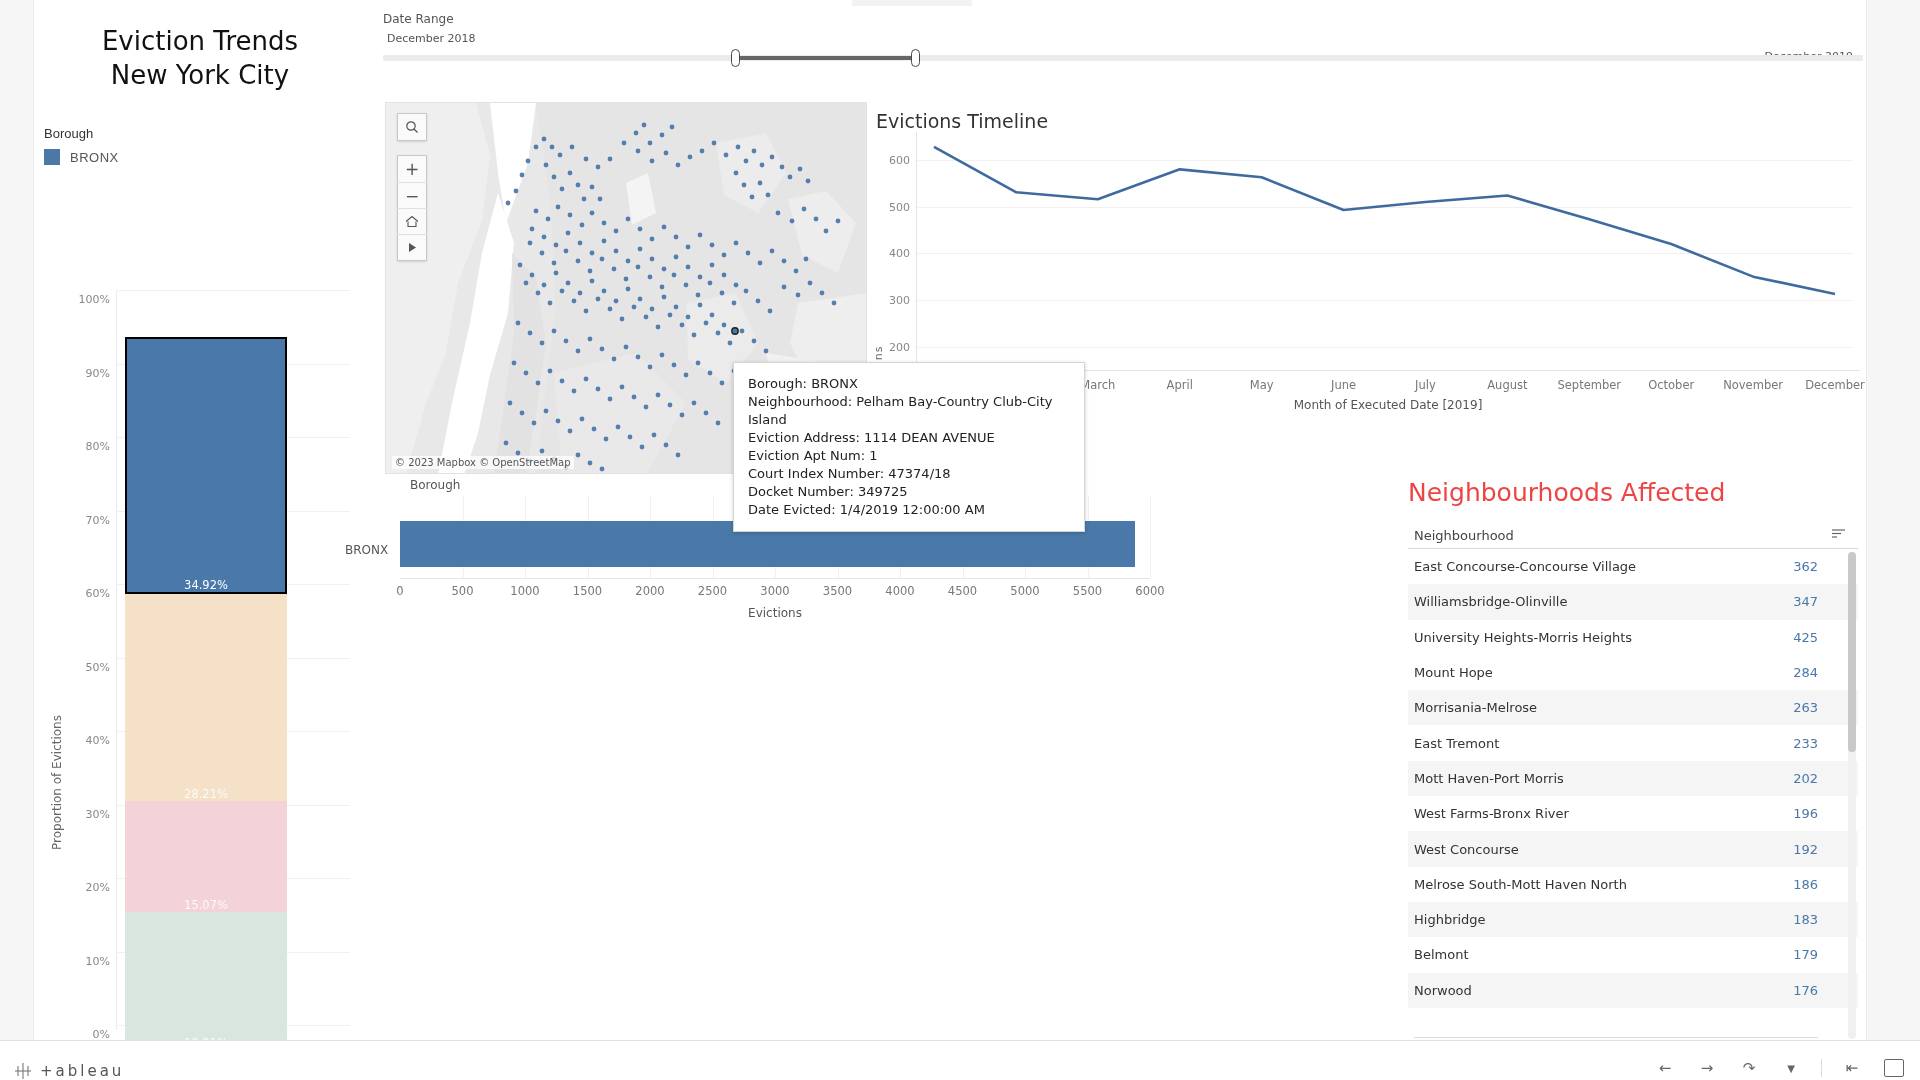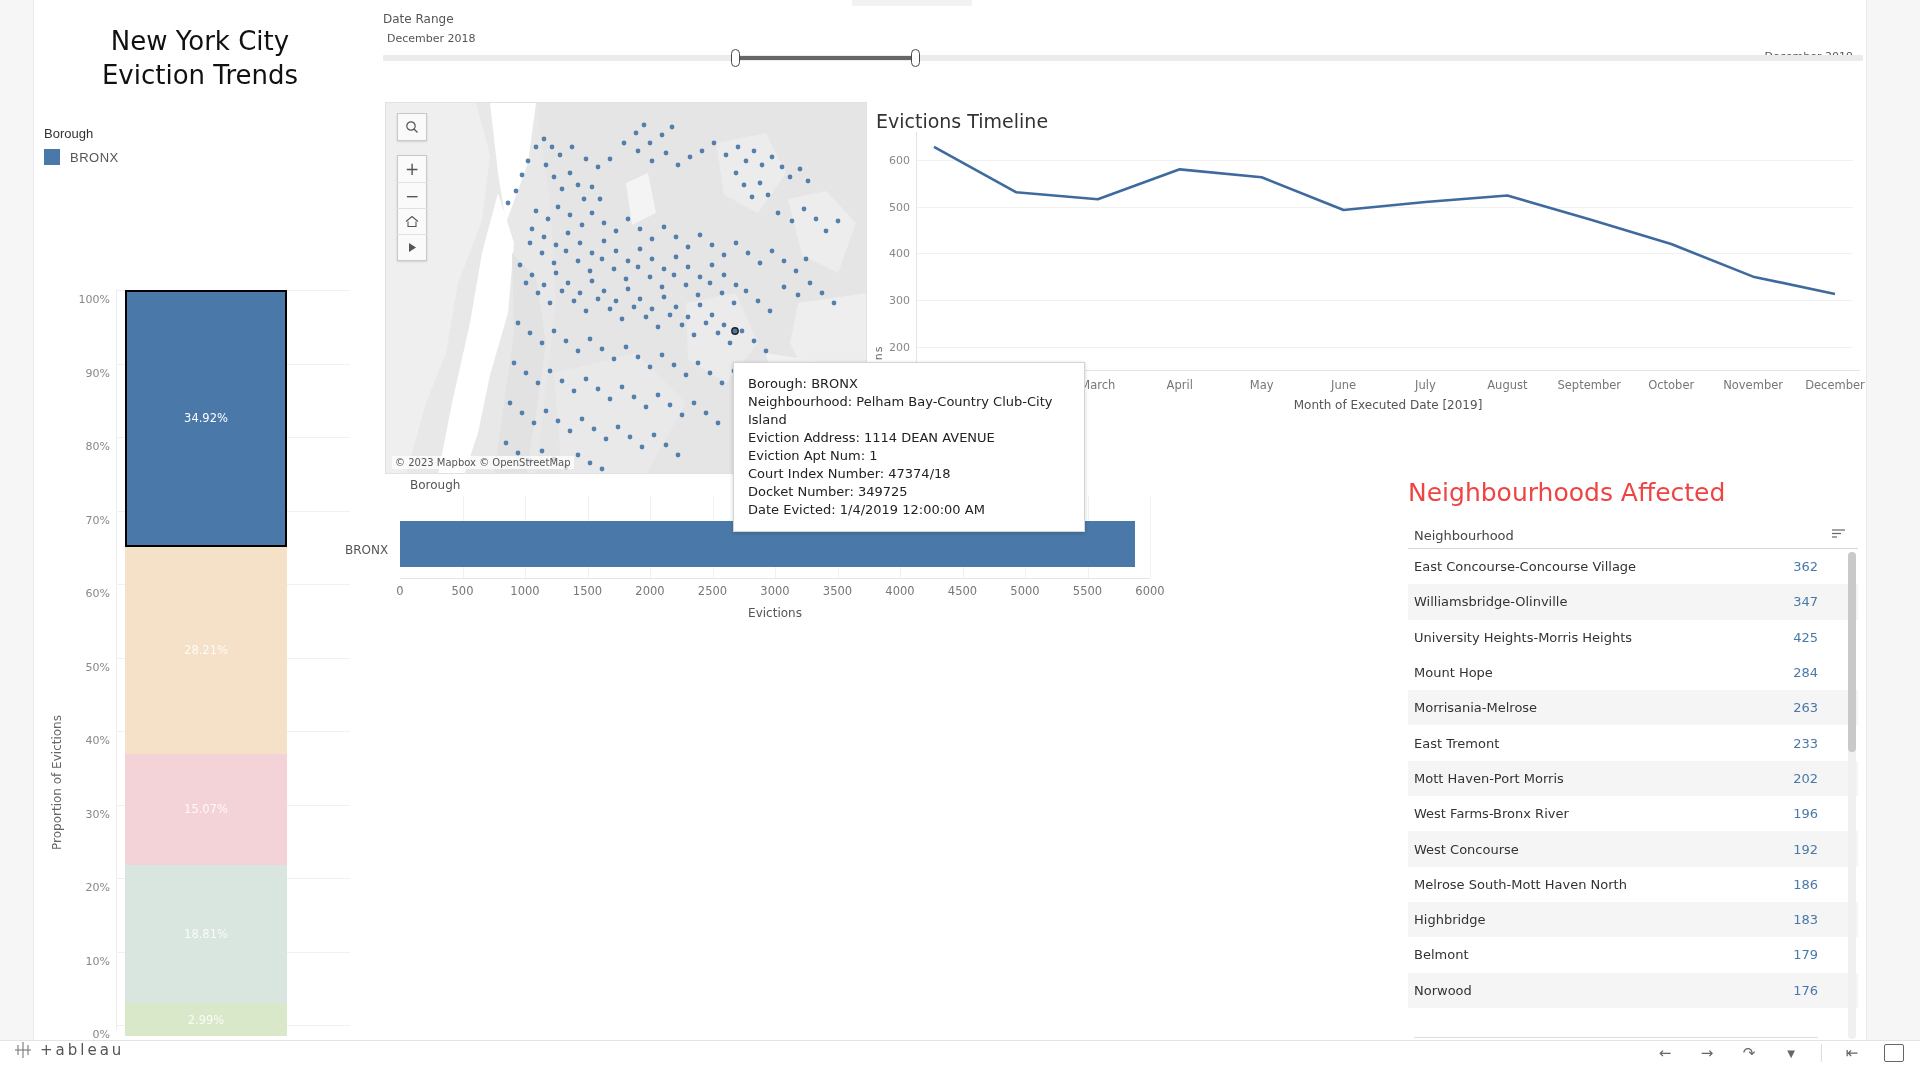--- a/index.html
+++ b/index.html
@@ -52,21 +52,21 @@
     position: absolute; right: 6px; font-size: 11px; color: #888;
     transform: translateY(-50%); font-family: "DejaVu Sans", sans-serif;
   }
   .stack-gridline {
     position: absolute; left: 76px; width: 234px; height: 1px; background: #f0f0f0;
   }
   .stack-vline { position: absolute; left: 76px; top: 0; width: 1px; height: 740px; background: #ececec; }
   .stack-bar {
     position: absolute; left: 85px; width: 162px; top: 0; height: 740px;
   }
-  .seg { position: absolute; left: 0; width: 162px; display: flex; align-items: center; justify-content: center; }
+  .seg { position: absolute; left: 0; width: 162px; display: flex; align-items: flex-end; justify-content: center; margin-top: 47px; }
   .seg span { font-size: 11.5px; font-family: "DejaVu Sans", sans-serif; }
   .seg.sel { border: 2px solid #000; }
 
   
   .map-panel {
     position: absolute; left: 385px; top: 102px; width: 482px; height: 372px;
     background: #e9e9e9; overflow: hidden; border: 1px solid #e2e2e2;
   }
   .map-svg { position: absolute; left: 0; top: 0; }
   .map-ctrl {
@@ -161,21 +161,21 @@
   .nbh-scrolltrack {
     position: absolute; right: 2px; top: 0; width: 8px; height: 487px;
     background: #f0f0f0; border-radius: 4px;
   }
   .nbh-bottomline { position: absolute; left: 6px; right: 40px; bottom: 0; height: 1px; background: #ddd; }
 
   
   .statusbar {
     position: absolute; left: 0; bottom: 0; width: 1920px; height: 40px;
     background: #fff; border-top: 1px solid #e3e3e3;
-    display: flex; align-items: flex-start; justify-content: space-between; padding: 0 14px;
+    display: flex; align-items: flex-end; justify-content: space-between; padding: 0 14px;
   }
   .tableau-logo { display: flex; align-items: center; gap: 8px; }
   .tableau-word { font-size: 15px; color: #555; letter-spacing: 3px; font-family: "DejaVu Sans", sans-serif; }
   .sb-right { display: flex; align-items: center; gap: 18px; color: #666; }
   .sb-btn {
     display: flex; align-items: center; justify-content: center;
     width: 24px; height: 24px; font-size: 15px; color: #666;
     font-family: "DejaVu Sans", sans-serif;
   }
   .sb-sep { width: 1px; height: 18px; background: #ddd; }
@@ -184,22 +184,22 @@
 </head>
 <body>
 
 <div id="app">
 
   <div class="left-gutter"></div>
   <div class="right-gutter"></div>
   <div class="top-tab"></div>
 
   <div class="title-block">
+    <div>Eviction Trends</div>
     <div>New York City</div>
-    <div>Eviction Trends</div>
   </div>
 
   <div class="legend">
     <div class="legend-title">Borough</div>
     <div class="legend-row">
       <span class="legend-swatch"></span>
       <span class="legend-label">BRONX</span>
     </div>
   </div>
 

